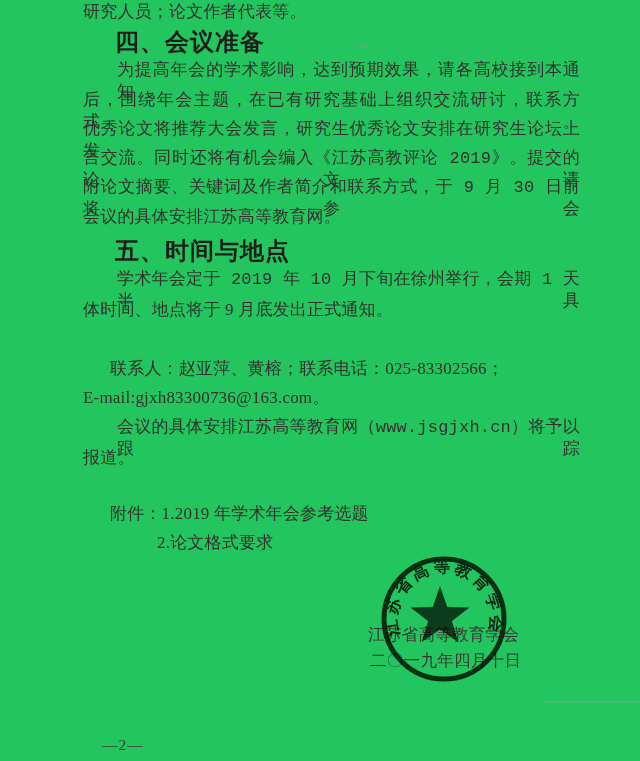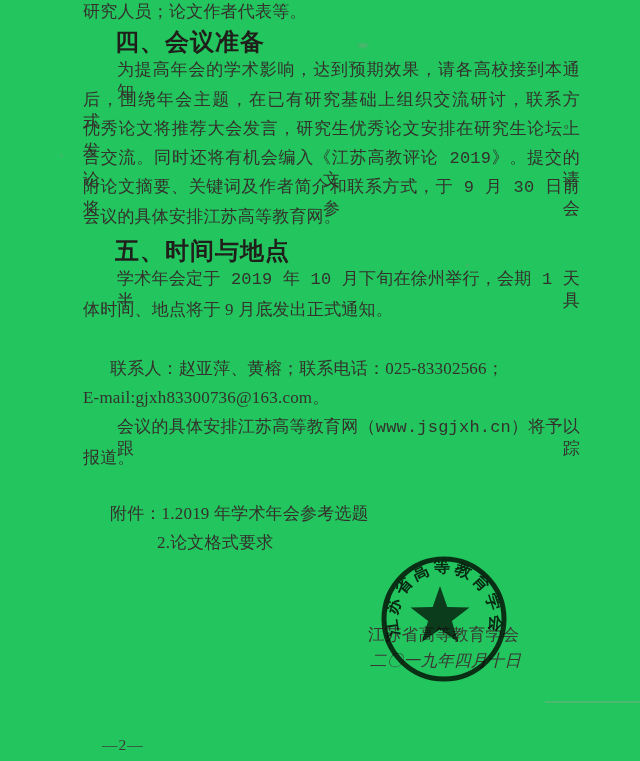--- a/index.html
+++ b/index.html
@@ -80,21 +80,21 @@
 
   <div class="ln" style="top:358px;left:110px;">联系人：赵亚萍、黄榕；联系电话：025-83302566；</div>
   <div class="ln" style="top:387px;left:83px;">E-mail:gjxh83300736@163.com。</div>
   <div class="ln just" style="top:417px;left:117px;width:463px;">会议的具体安排江苏高等教育网（www.jsgjxh.cn）将予以跟踪</div>
   <div class="ln" style="top:447px;left:83px;">报道。</div>
 
   <div class="ln" style="top:503px;left:110px;">附件：1.2019 年学术年会参考选题</div>
   <div class="ln" style="top:532px;left:157px;">2.论文格式要求</div>
 
   <div class="sig" style="top:624px;left:368px;">江苏省高等教育学会</div>
-  <div class="sig" style="top:650px;left:370px;font-style:italic;">二〇一九年四月十日</div>
+  <div class="sig" style="top:650px;left:370px;">二〇一九年四月十日</div>
 
   <svg class="seal-svg" viewBox="0 0 141 141">
     <circle cx="70" cy="70" r="60" fill="none" stroke="#26221e" stroke-width="5" opacity="0.95"></circle>
     <polygon points="66,37 73.3,57.9 95.5,58.4 77.9,71.9 84.2,93.1 66,80.5 47.8,93.1 54.1,71.9 36.5,58.4 58.7,57.9" fill="#2a2521" opacity="0.88"></polygon>
     <defs>
       <path id="sealArc" d="M 25.8 86.1 A 47 47 0 1 1 114.2 86.1" fill="none"></path>
     </defs>
     <text font-size="16.5" font-weight="bold" fill="#2a2521" font-family="Liberation Serif, DejaVu Serif, serif" letter-spacing="2.5">
       <textPath href="#sealArc" startOffset="0" textLength="178">江苏省高等教育学会</textPath>
     </text>

